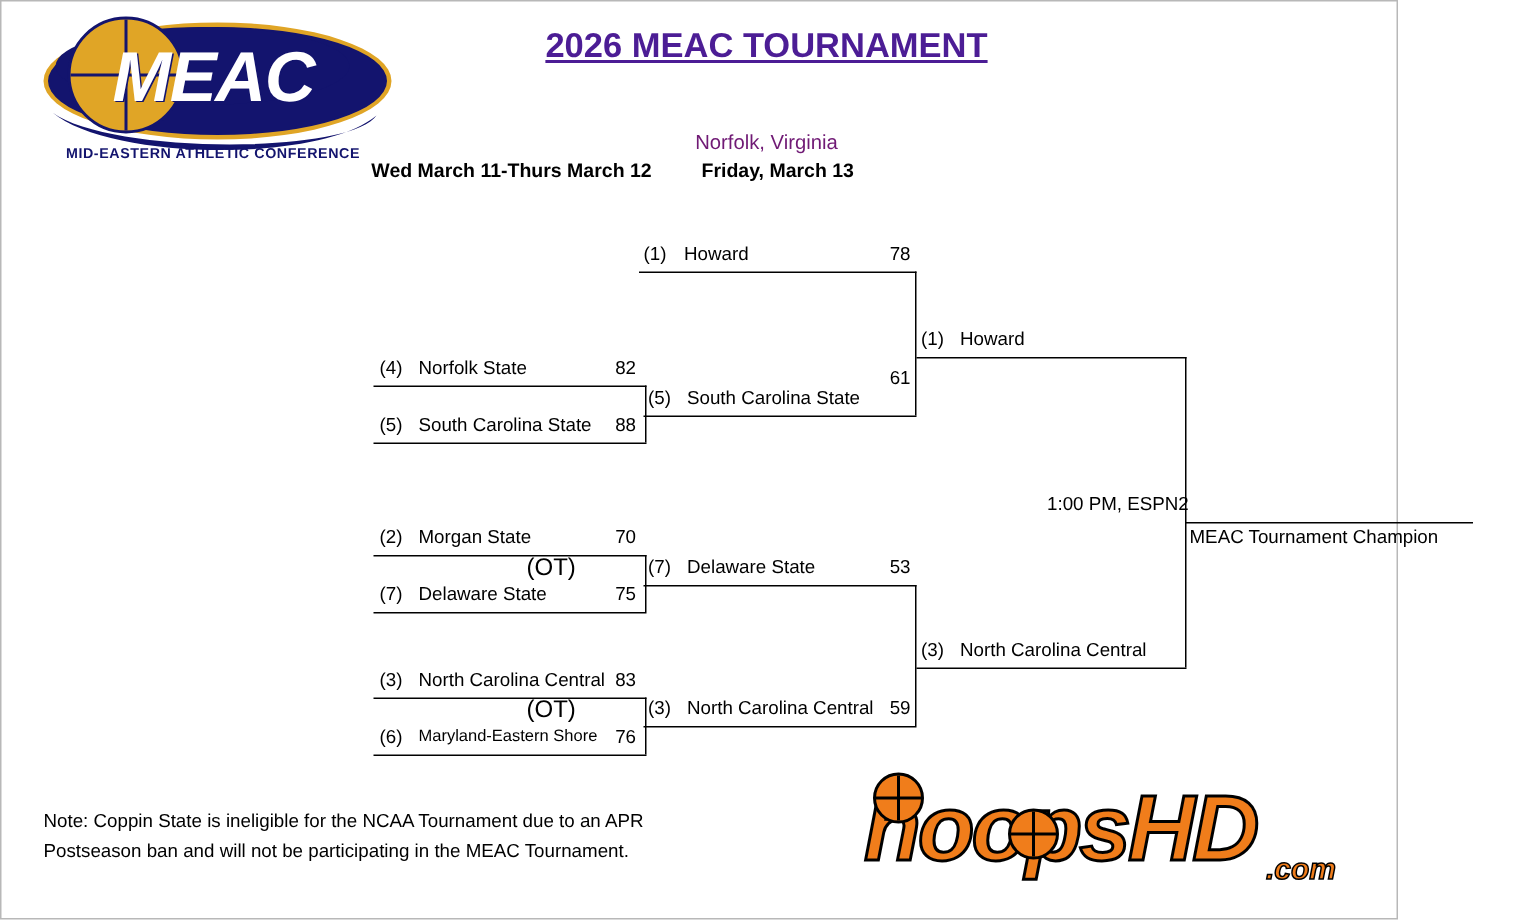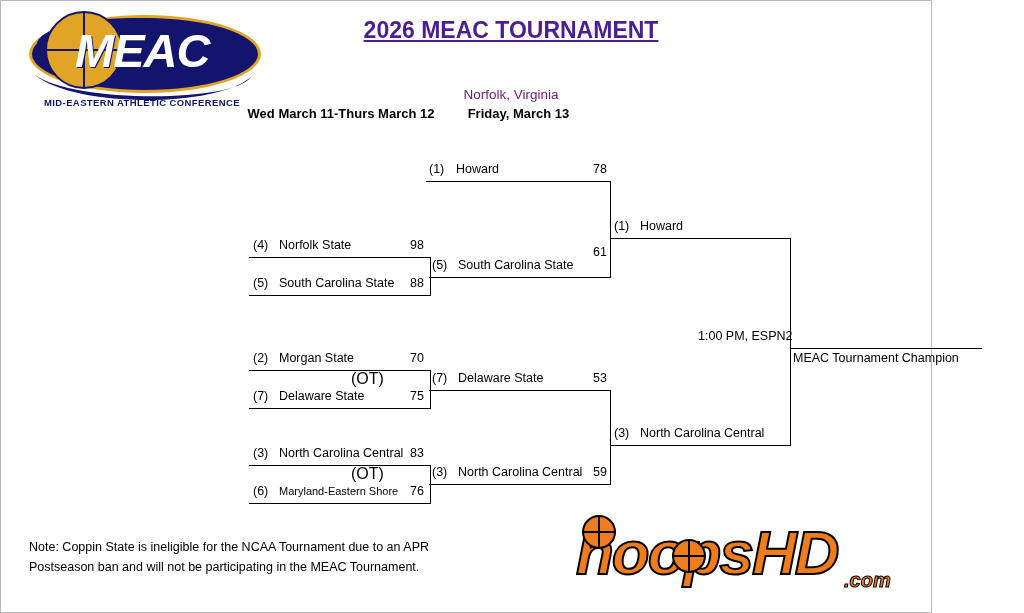--- a/index.html
+++ b/index.html
@@ -282,21 +282,21 @@
   <div class="round-head" style="left:240px; top:105px; width:200px;">Wed March 11-Thurs March 12</div>
   <div class="round-head" style="left:425px; top:105px; width:185px;">Friday, March 13</div>
 
   <div class="seed" style="left:428px; top:161px;">(1)</div>
   <div class="team" style="left:455px; top:161px;">Howard</div>
   <div class="score" style="left:556px; top:161px; width:50px;">78</div>
   <div class="line-h" style="left:425px; top:180px; width:185px;"></div>
 
   <div class="seed" style="left:252px; top:237px;">(4)</div>
   <div class="team" style="left:278px; top:237px;">Norfolk State</div>
-  <div class="score" style="left:378px; top:237px; width:45px;">98</div>
+  <div class="score" style="left:378px; top:237px; width:45px;">82</div>
   <div class="line-h" style="left:248px; top:256px; width:182px;"></div>
 
   <div class="seed" style="left:431px; top:257px;">(5)</div>
   <div class="team" style="left:457px; top:257px;">South Carolina State</div>
   <div class="score" style="left:556px; top:244px; width:50px;">61</div>
   <div class="line-h" style="left:428px; top:276px; width:182px;"></div>
 
   <div class="seed" style="left:252px; top:275px;">(5)</div>
   <div class="team" style="left:278px; top:275px;">South Carolina State</div>
   <div class="score" style="left:378px; top:275px; width:45px;">88</div>

